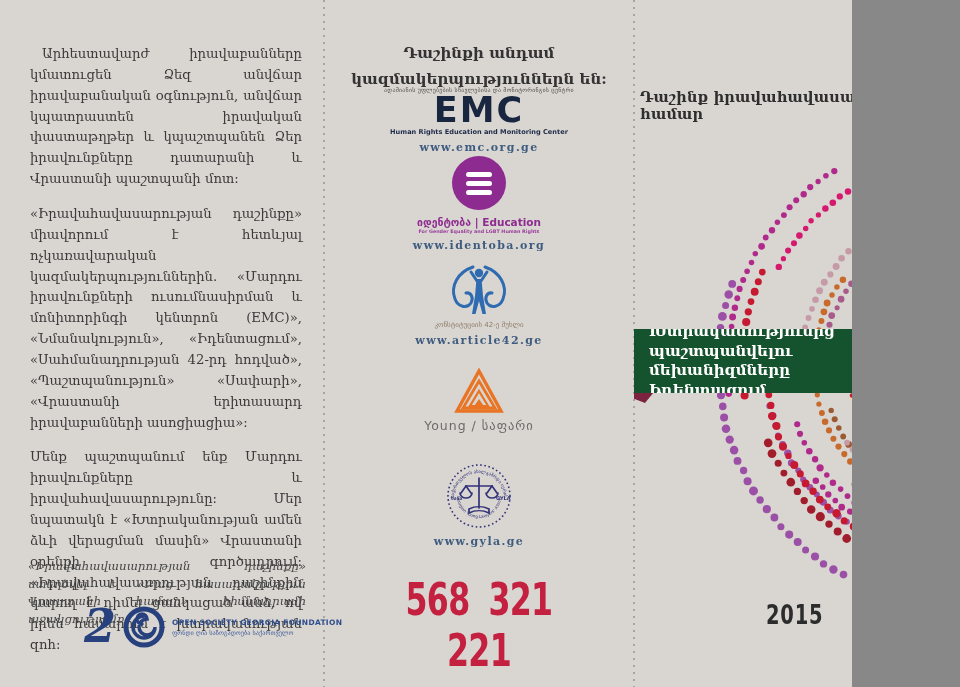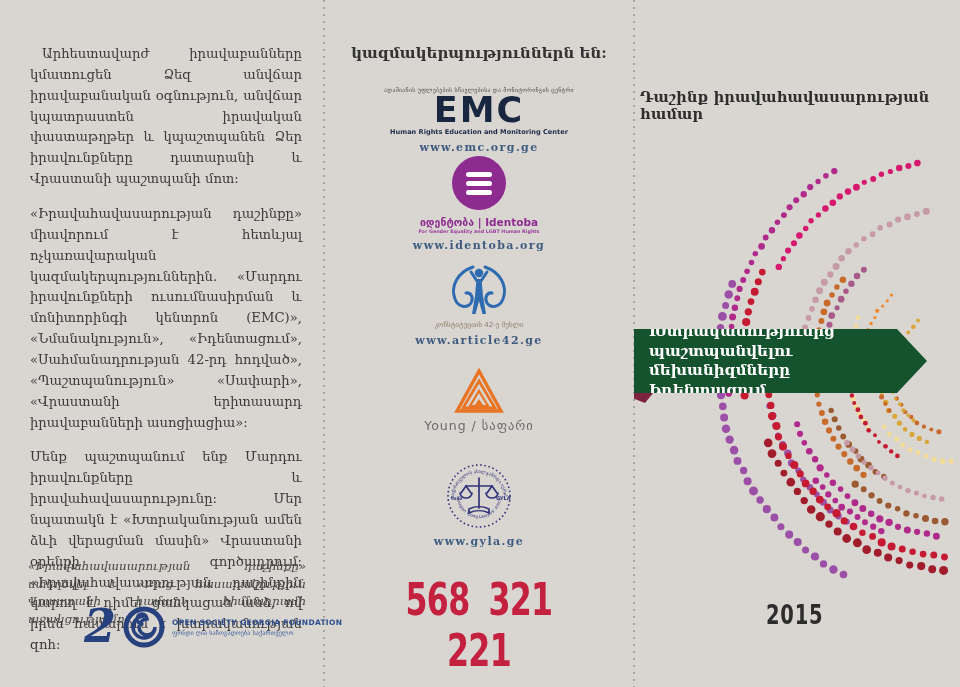--- a/index.html
+++ b/index.html
@@ -1,16 +1,16 @@
 <!DOCTYPE html>
 <html><head>
 <meta charset="utf-8">
 <style>
   html,body{margin:0;padding:0;background:#888;}
-  .page{position:relative;width:960px;height:687px;background:#d9d6d1;overflow:hidden;
+  .page{position:relative;width:852px;height:687px;background:#d9d6d1;overflow:hidden;
         font-family:"DejaVu Serif",serif;}
   .fold-line{position:absolute;top:0;bottom:0;width:2px;z-index:2;
      background:repeating-linear-gradient(to bottom, rgba(125,125,120,.55) 0 2px, transparent 2px 7px);}
   .fold-a{left:323px;} .fold-b{left:633px;}
 
   
   .left-text{position:absolute;left:30px;top:44px;width:272px;color:#3b3b3b;}
   .left-text p{margin:0 0 14px;font-size:13.2px;line-height:1.58;text-align:justify;}
   .left-text p.indent{text-indent:12px;}
   .footnote{position:absolute;left:28px;top:558px;width:278px;font-style:italic;
@@ -82,37 +82,38 @@
       <circle cx="23" cy="23" r="18" fill="none" stroke="#27417e" stroke-width="5"></circle>
       <path d="M23 12 a11 11 0 1 0 11 11 a8 8 0 1 1 -8 -8 a5 5 0 1 0 -5 5" fill="none" stroke="#27417e" stroke-width="3.5" stroke-linecap="round"></path>
     </svg>
     <div class="osgf-texts">
       <span class="osgf-title">OPEN SOCIETY GEORGIA FOUNDATION</span>
       <span class="osgf-geo ka">ფონდი ღია საზოგადოება საქართველო</span>
     </div>
   </div>
 
   <div class="mid mid-heading">
+    <div>Դաշինքի անդամ</div>
     <div>կազմակերպություններն են:</div>
   </div>
 
   <div class="mid blk-emc">
     <div class="emc-geo ka">ადამიანის უფლებების სწავლებისა და მონიტორინგის ცენტრი</div>
     <div class="emc-word">EMC</div>
     <div class="emc-en">Human Rights Education and Monitoring Center</div>
     <a class="url">www.emc.org.ge</a>
   </div>
 
   <div class="mid blk-identoba">
     <div class="id-circle">
       <span class="id-bar"></span>
         <span class="id-bar"></span>
         <span class="id-bar"></span>
     </div>
-    <div class="id-name ka">იდენტობა | Identoba</div>
+    <div class="id-name ka">იდენტობა | Education</div>
     <div class="id-tag">For Gender Equality and LGBT Human Rights</div>
     <a class="url">www.identoba.org</a>
   </div>
 
   <div class="mid blk-a42">
     <svg width="64" height="56" viewBox="0 0 64 56" style="display:block;margin:0 auto;">
       <g fill="none" stroke="#2f6bb0" stroke-width="3" stroke-linecap="round">
         <path d="M26 3 C11 8 3 22 8 35 C11 43 20 45 24 39 C27 34 24 28 19 29"></path>
         <path d="M38 3 C53 8 61 22 56 35 C53 43 44 45 40 39 C37 34 40 28 45 29"></path>
       </g>

